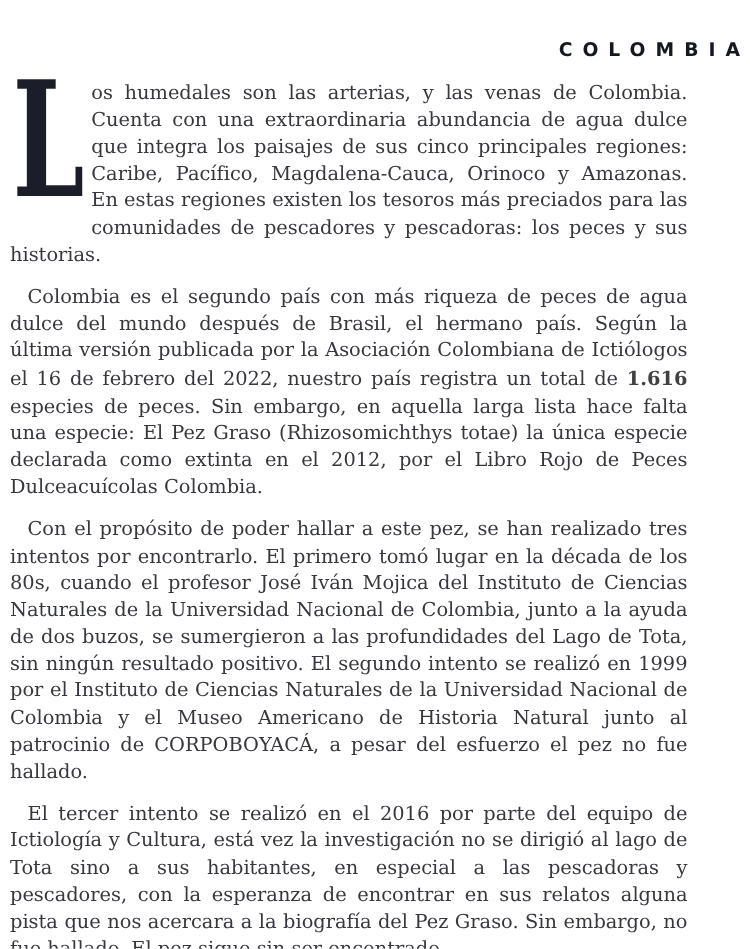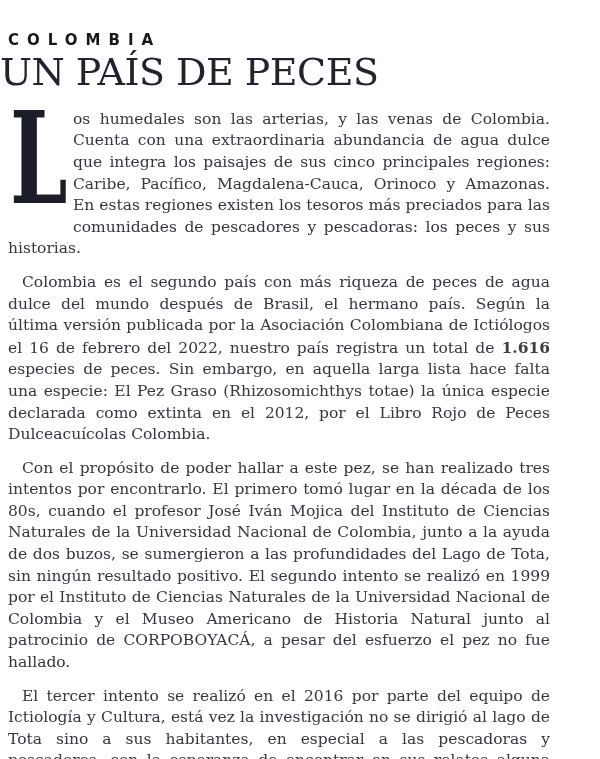--- a/index.html
+++ b/index.html
@@ -13,21 +13,21 @@
     overflow: hidden;
     font-family: "DejaVu Serif", serif;
   }
   .page {
     width: 600px;
     height: 759px;
     background: #ffffff;
     box-sizing: border-box;
   }
   .masthead {
-    text-align: left;
+    text-align: right;
     padding-top: 31px;
   }
   .kicker {
     font-family: "DejaVu Sans", sans-serif;
     font-weight: bold;
     font-size: 15px;
     letter-spacing: 8px;
     text-indent: 8px; 
     color: #15181f;
   }
@@ -74,21 +74,20 @@
     color: #404040;
   }
 </style>
 </head>
 <body>
 
 <div class="page">
 
   <header class="masthead">
     <div class="kicker">COLOMBIA</div>
-    <h1 class="title">UN PAÍS DE PECES</h1>
   </header>
 
   <article class="article">
 
     <p class="para">
       <span class="dropcap">L</span><span>os humedales son las arterias, y las venas de Colombia. Cuenta con una extraordinaria abundancia de agua dulce que integra los paisajes de sus cinco principales regiones: Caribe, Pacífico, Magdalena-Cauca, Orinoco y Amazonas. En estas regiones existen los tesoros más preciados para las comunidades de pescadores y pescadoras: los peces y sus historias.</span>
     </p>
 
     <p class="para indent">
       <span>Colombia es el segundo país con más riqueza de peces de agua dulce del mundo después de Brasil, el hermano país. Según la última versión publicada por la Asociación Colombiana de Ictiólogos el 16 de febrero del 2022, nuestro país registra un total de </span><span class="bold-inline">1.616</span><span> especies de peces. Sin embargo, en aquella larga lista hace falta una especie: El Pez Graso (Rhizosomichthys totae) la única especie declarada como extinta en el 2012, por el Libro Rojo de Peces Dulceacuícolas Colombia.</span>

